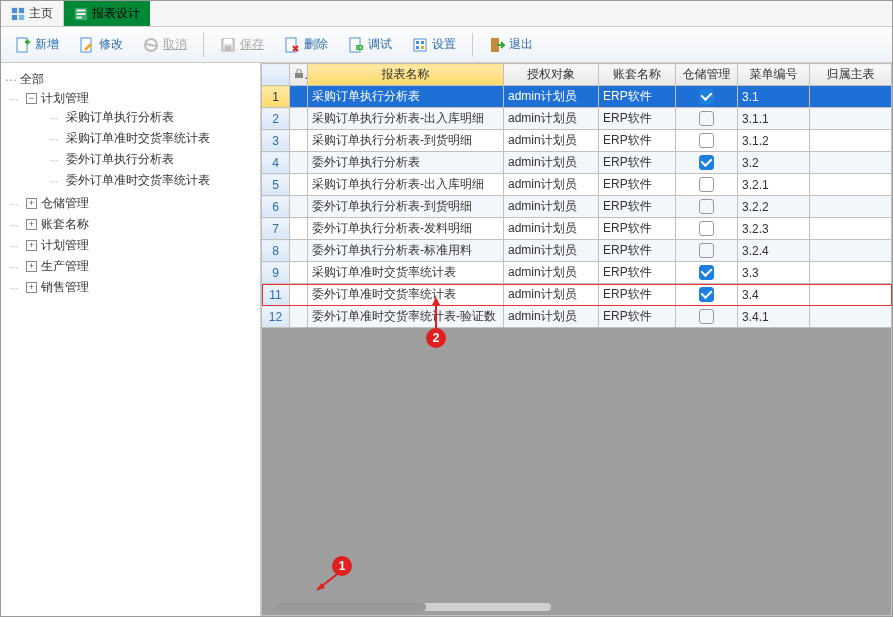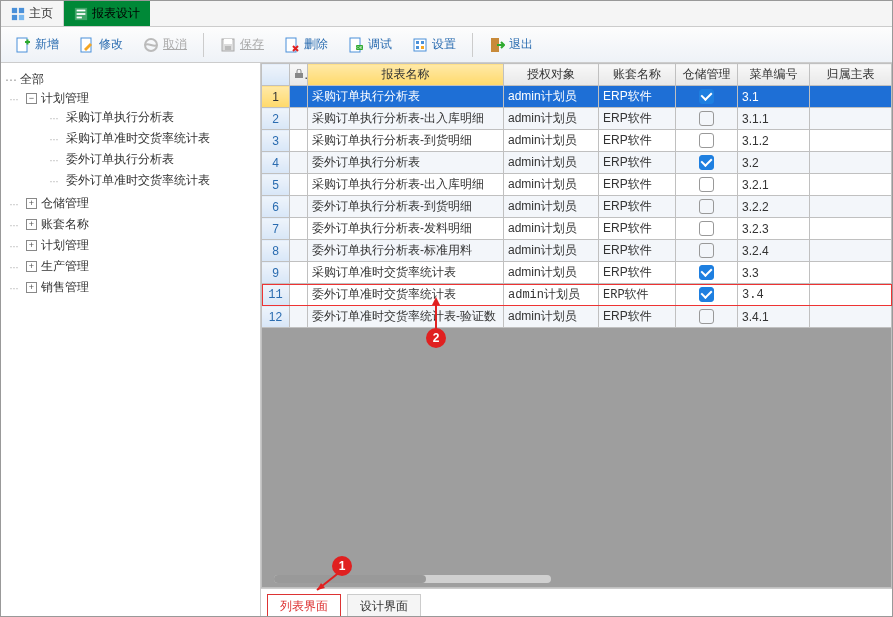--- a/index.html
+++ b/index.html
@@ -28,21 +28,21 @@
 .grid-wrap { flex: 1; overflow: hidden; display: flex; flex-direction: column; }
 .grid { border-collapse: collapse; width: 100%; table-layout: fixed; }
 .grid th, .grid td { border: 1px solid #c0c0c0; padding: 2px 4px; height: 19px; overflow: hidden; text-overflow: ellipsis; white-space: nowrap; }
 .grid th { background: linear-gradient(#f8f8f8,#e8e8e8); font-weight: normal; }
 .grid th.name-col { background: linear-gradient(#ffe9a8,#ffd96a); }
 .grid .rownum { background: linear-gradient(#eef4fb,#d8e6f7); text-align: center; width: 28px; color: #2a6cb0; }
 .grid tr.selected td:not(.rownum) { background: #1e6fd6; color: #fff; }
 .grid tr.selected .rownum { background: linear-gradient(#ffe9a8,#ffd96a); color: #333; }
 .grid tr.alt td:not(.rownum) { background: #f3f6fa; }
 .grid tr.hl td:not(.rownum) { background: #fff; }
-.grid tr.hl { outline: 1px solid #e33; outline-offset: -1px; position: relative; font-family: Liberation Mono, monospace; }
+.grid tr.hl { outline: 1px solid #e33; outline-offset: -1px; position: relative; }
 .grid td.center { text-align: center; }
 .chk { display: inline-block; width: 15px; height: 15px; border-radius: 3px; border: 1px solid #999; vertical-align: middle; position: relative; }
 .chk.on { background: #1e7fe0; border-color: #1e7fe0; }
 .chk.on::after { content: ""; position: absolute; left: 3px; top: 0px; width: 5px; height: 8px; border: solid #fff; border-width: 0 2px 2px 0; transform: rotate(45deg); }
 .lock-icon { width: 10px; height: 10px; }
 .grid-fill { flex: 1; background: #9e9e9e; border: 1px solid #c0c0c0; border-top: none; position: relative; }
 .scroll-hint { position: absolute; bottom: 4px; left: 12px; right: 340px; height: 8px; background: #d0d0d0; border-radius: 4px; }
 .scroll-thumb { position: absolute; left: 0; width: 55%; height: 100%; background: #999; border-radius: 4px; }
 .bottom-tabs { display: flex; align-items: center; height: 28px; border-top: 1px solid #ccc; padding: 4px 6px 0; gap: 6px; }
 .btab { padding: 3px 12px; border: 1px solid #ccc; border-bottom: none; cursor: pointer; background: #f5f5f5; position: relative; top: 1px; }
@@ -356,24 +356,20 @@
                 <td></td>
               </tr>
             </tbody>
         </table>
         <div class="grid-fill">
           <div class="scroll-hint">
               <div class="scroll-thumb"></div>
             </div>
         </div>
       </div>
-      <div class="bottom-tabs">
-        <div class="btab active">列表界面</div>
-        <div class="btab">设计界面</div>
-      </div>
     </div>
   </div>
 
   <div class="anno" style="left:331px; top:555px">1</div>
   <svg class="arrow" style="left:310px; top:565px; width:40px; height:30px" viewBox="0 0 40 30">
       <path d="M30 5 L6 24" stroke="#e02020" stroke-width="2" fill="none"></path>
       <path d="M6 24 l8 -2 l-4 -5 z" fill="#e02020"></path>
     </svg>
   <div class="anno" style="left:425px; top:327px">2</div>
   <svg class="arrow" style="left:420px; top:293px; width:30px; height:40px" viewBox="0 0 30 40">

